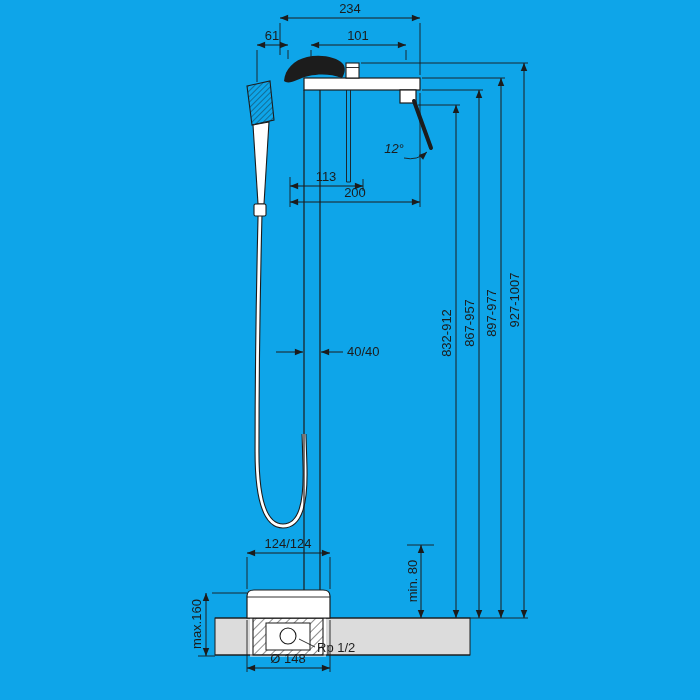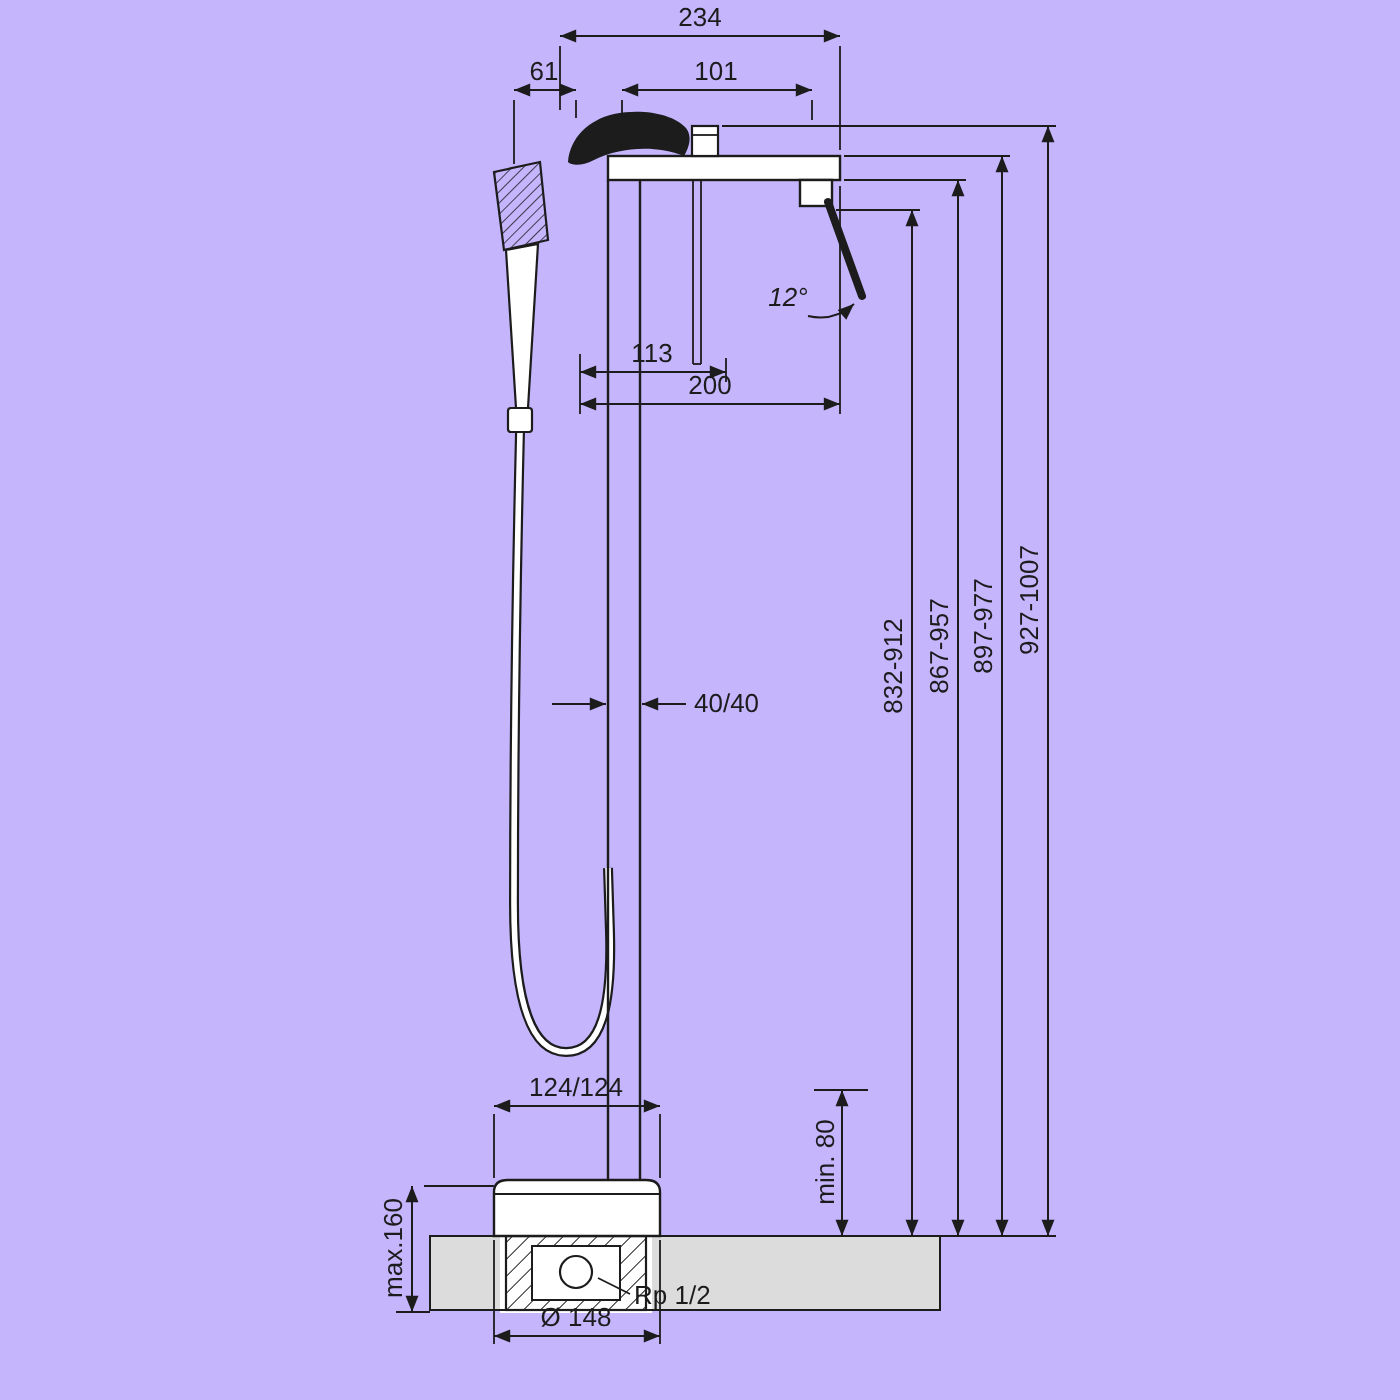--- a/index.html
+++ b/index.html
@@ -1,16 +1,16 @@
 <!DOCTYPE html>
 <html><head>
 <meta charset="utf-8">
 <style>
   html,body{margin:0;padding:0;background:#ffffff;}
-  .stage{position:relative;width:700px;height:700px;background:#c4b5fd;overflow:hidden;
+  .stage{position:relative;width:700px;height:700px;background:#0ea5e9;overflow:hidden;
          font-family:"Liberation Sans","DejaVu Sans",sans-serif;}
   svg{display:block;}
   text{font-family:"Liberation Sans","DejaVu Sans",sans-serif;font-size:13px;fill:#1c1c1c;}
   .ital{font-style:italic;}
   .ln{stroke:#1c1c1c;stroke-width:1.2;fill:none;}
   .thin{stroke:#1c1c1c;stroke-width:0.9;fill:none;}
   .dim{stroke:#1c1c1c;stroke-width:1;fill:none;}
   .solid{fill:#1c1c1c;stroke:none;}
 </style>
 </head>

